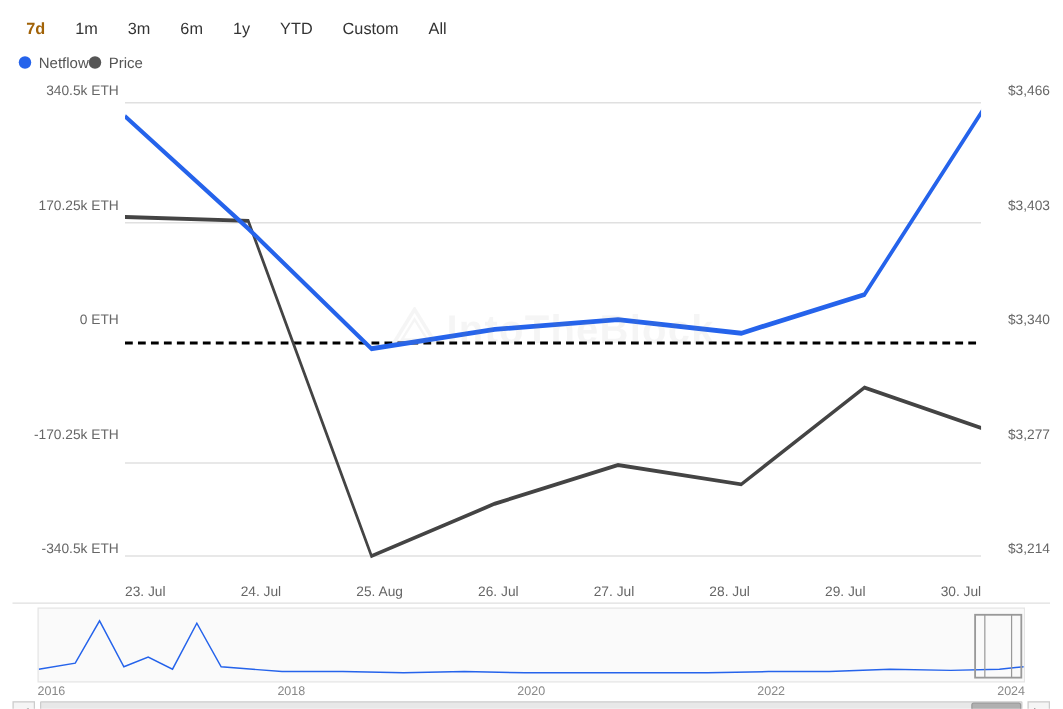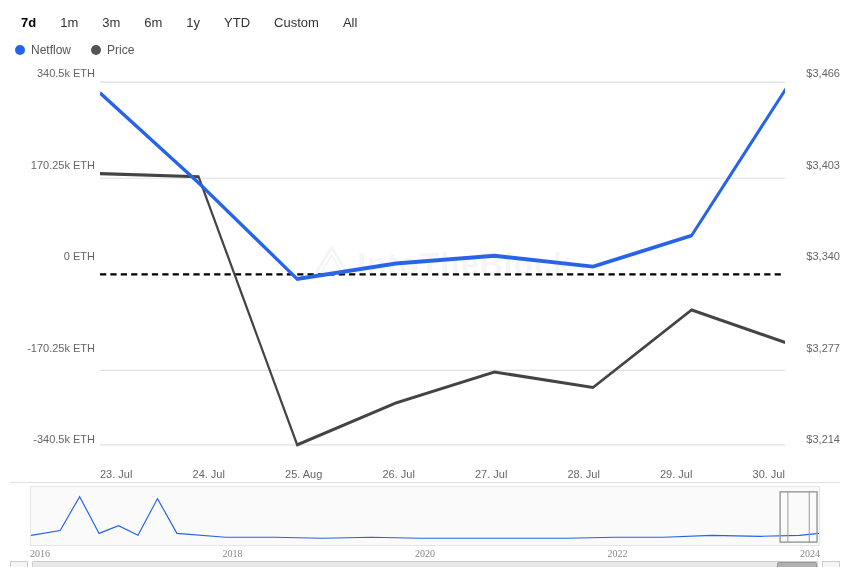--- a/index.html
+++ b/index.html
@@ -30,28 +30,27 @@
       border: 1px solid transparent;
       background: transparent;
       border-radius: 4px;
       font-size: 13px;
       font-weight: 500;
       cursor: pointer;
       color: #333;
     }
     .time-btn.active {
       font-weight: 700;
-      color: #000000;
+      color: #a16207;
       border-color: transparent;
     }
     
     .legend {
       display: flex;
       align-items: center;
-      gap: 20px;
       margin-bottom: 5px;
       padding-left: 5px;
     }
     .legend-item {
       display: flex;
       align-items: center;
       gap: 6px;
       font-size: 12px;
       color: #555;
     }
@@ -142,21 +141,20 @@
       position: relative;
       height: 60px;
       margin: 0 20px;
       background: #fafafa;
       border: 1px solid #e5e5e5;
     }
     .mini-x-labels {
       display: flex;
       justify-content: space-between;
       padding: 2px 20px 0 20px;
-      font-family: Liberation Serif, serif;
     }
     .mini-x-label {
       font-size: 10px;
       color: #888;
     }
     
     .scrollbar-row {
       display: flex;
       align-items: center;
       margin: 2px 0;

